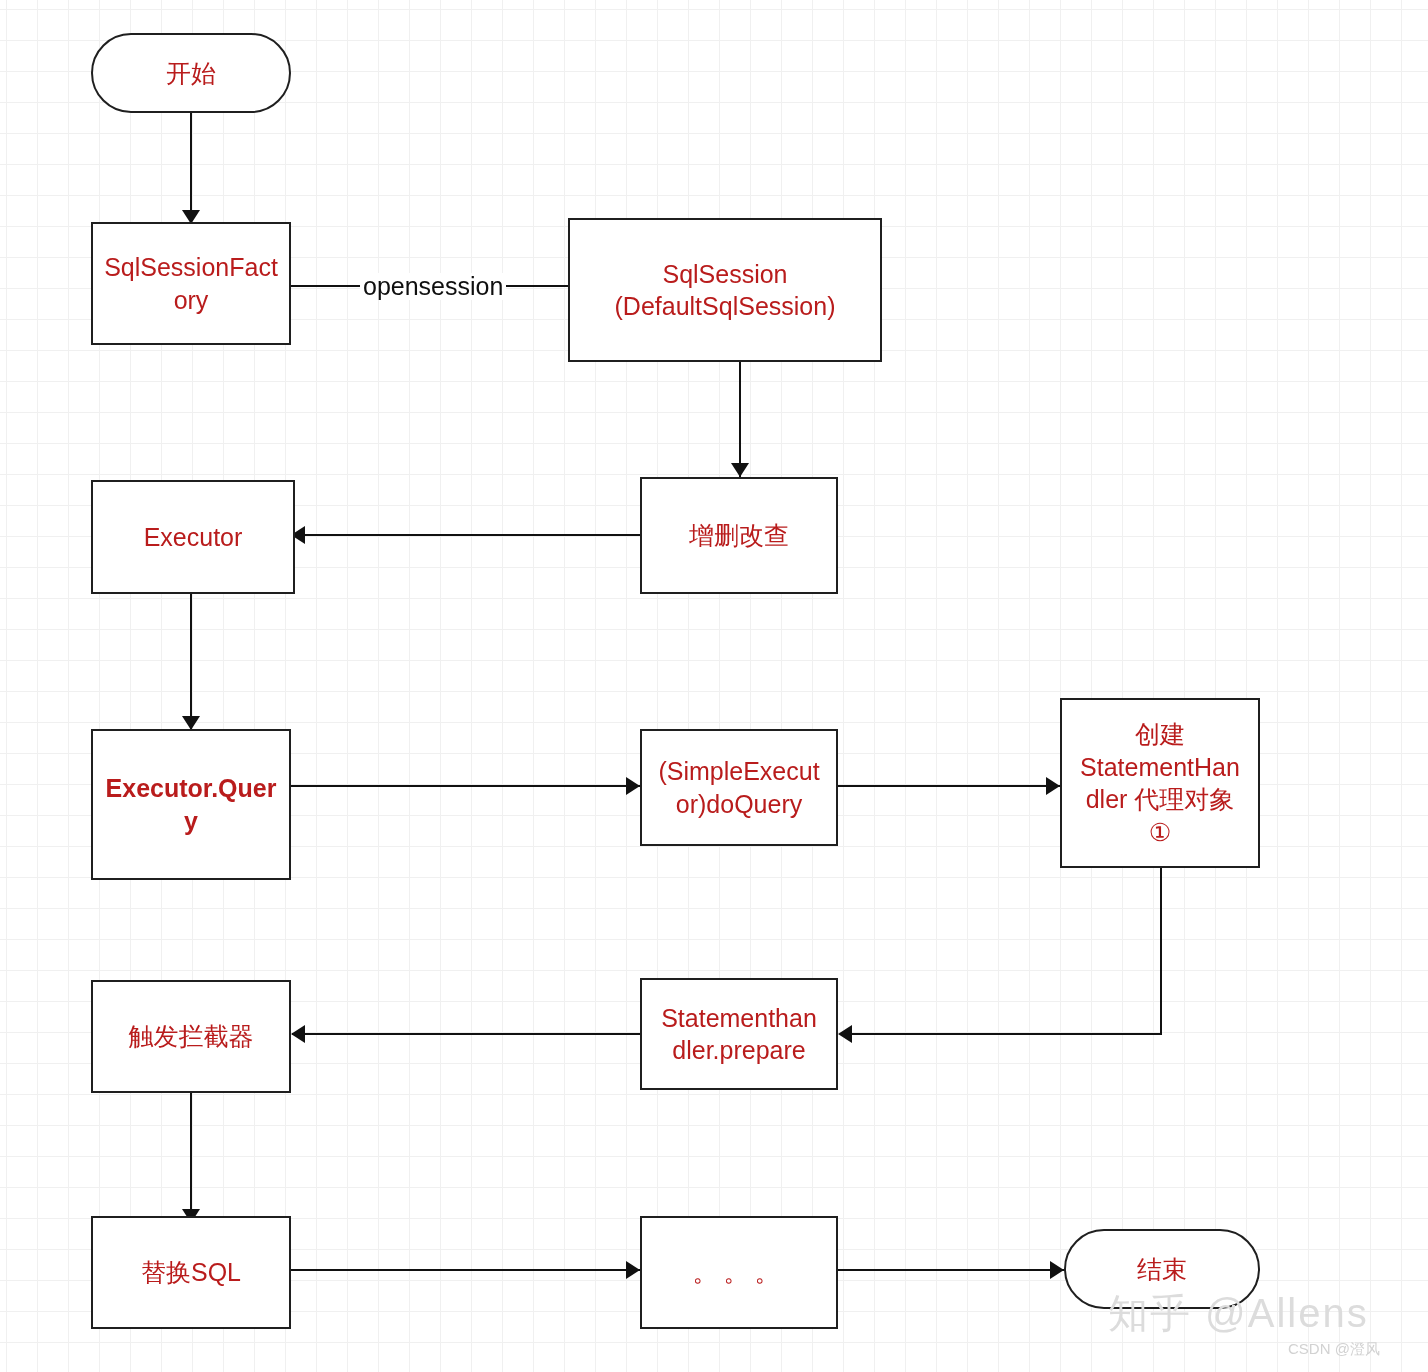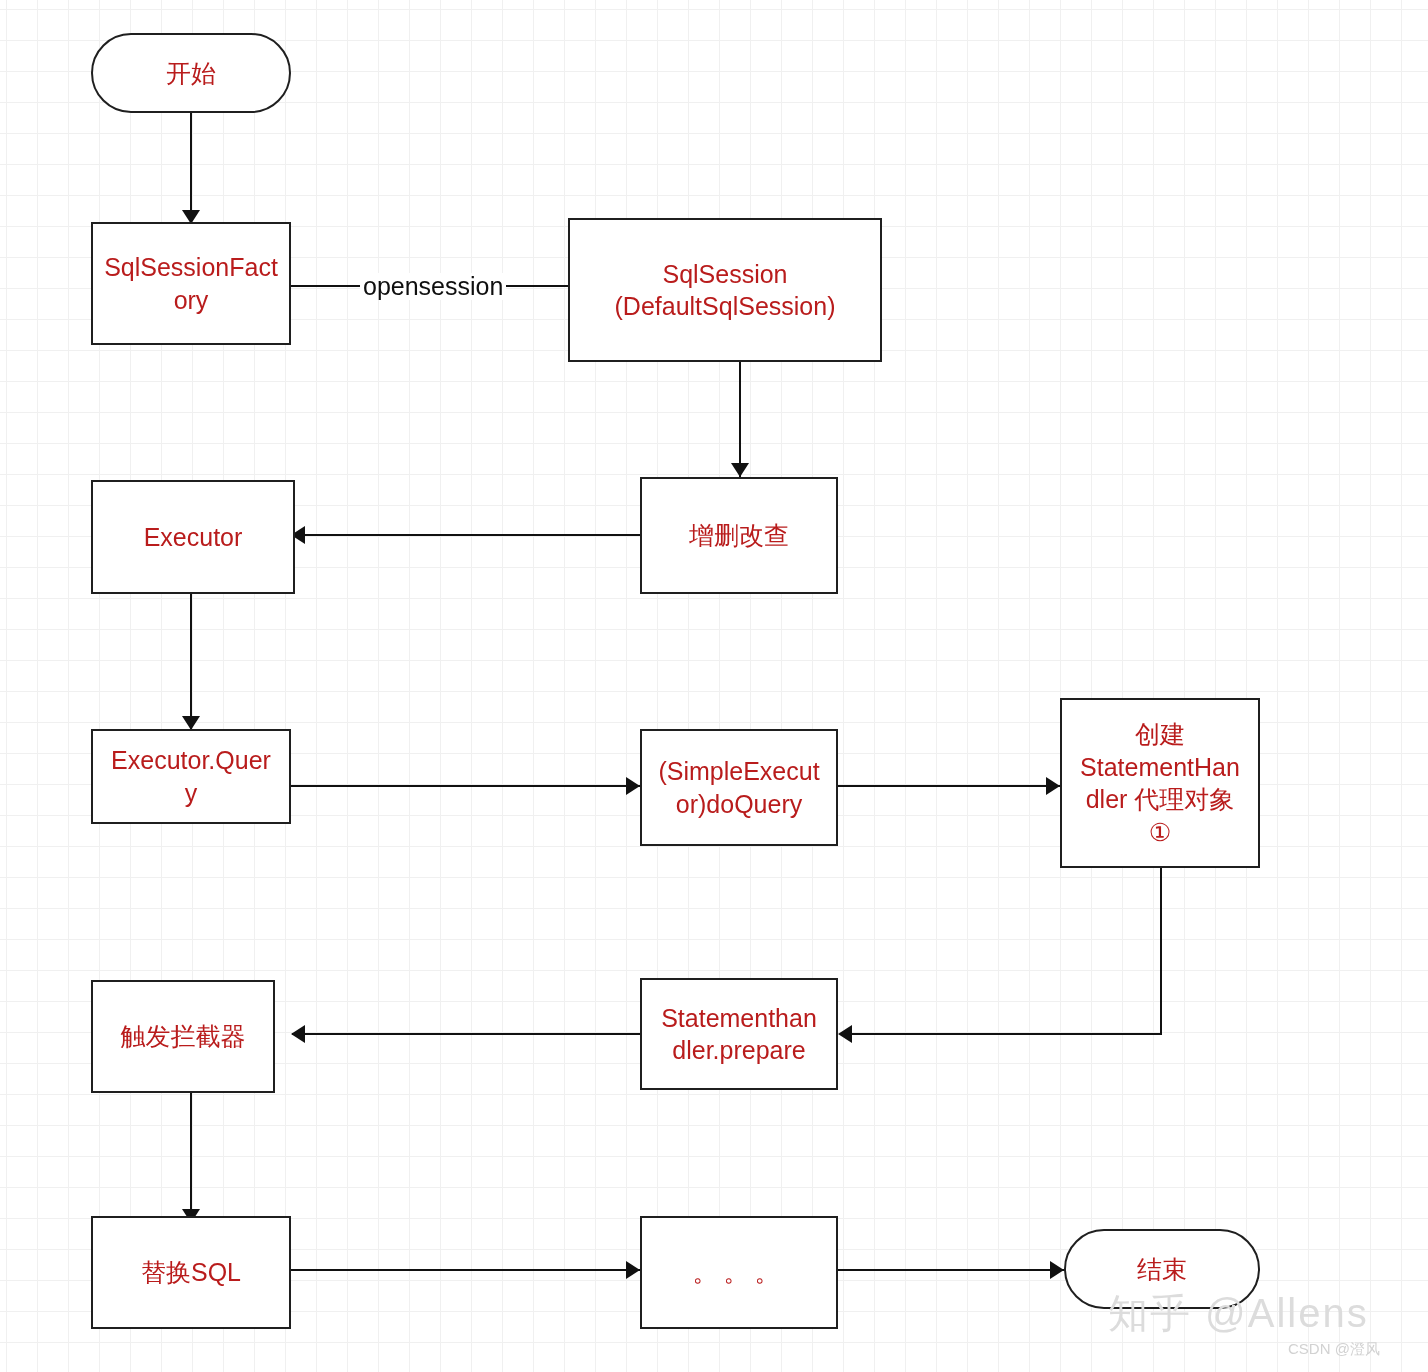--- a/index.html
+++ b/index.html
@@ -175,21 +175,21 @@
   </div>
 
   <div class="node" style="left:640px; top:477px; width:198px; height:117px;">
     <span class="txt">增删改查</span>
   </div>
 
   <div class="node" style="left:91px; top:480px; width:204px; height:114px;">
     <span class="txt">Executor</span>
   </div>
 
-  <div class="node" style="left:91px; top:729px; width:200px; height:95px;">
+  <div class="node" style="left:91px; top:729px; width:200px; height:151px;font-weight:bold;">
     <span class="txt">Executor.Quer
 y</span>
   </div>
 
   <div class="node" style="left:640px; top:729px; width:198px; height:117px;">
     <span class="txt">(SimpleExecut
 or)doQuery</span>
   </div>
 
   <div class="node" style="left:1060px; top:698px; width:200px; height:170px;">
@@ -197,21 +197,21 @@
 StatementHan
 dler 代理对象
 ①</span>
   </div>
 
   <div class="node" style="left:640px; top:978px; width:198px; height:112px;">
     <span class="txt">Statementhan
 dler.prepare</span>
   </div>
 
-  <div class="node" style="left:91px; top:980px; width:184px; height:113px;">
+  <div class="node" style="left:91px; top:980px; width:200px; height:113px;">
     <span class="txt">触发拦截器</span>
   </div>
 
   <div class="node" style="left:91px; top:1216px; width:200px; height:113px;">
     <span class="txt">替换SQL</span>
   </div>
 
   <div class="node dots-node" style="left:640px; top:1216px; width:198px; height:113px;">
     <span class="txt">。。。</span>
   </div>

